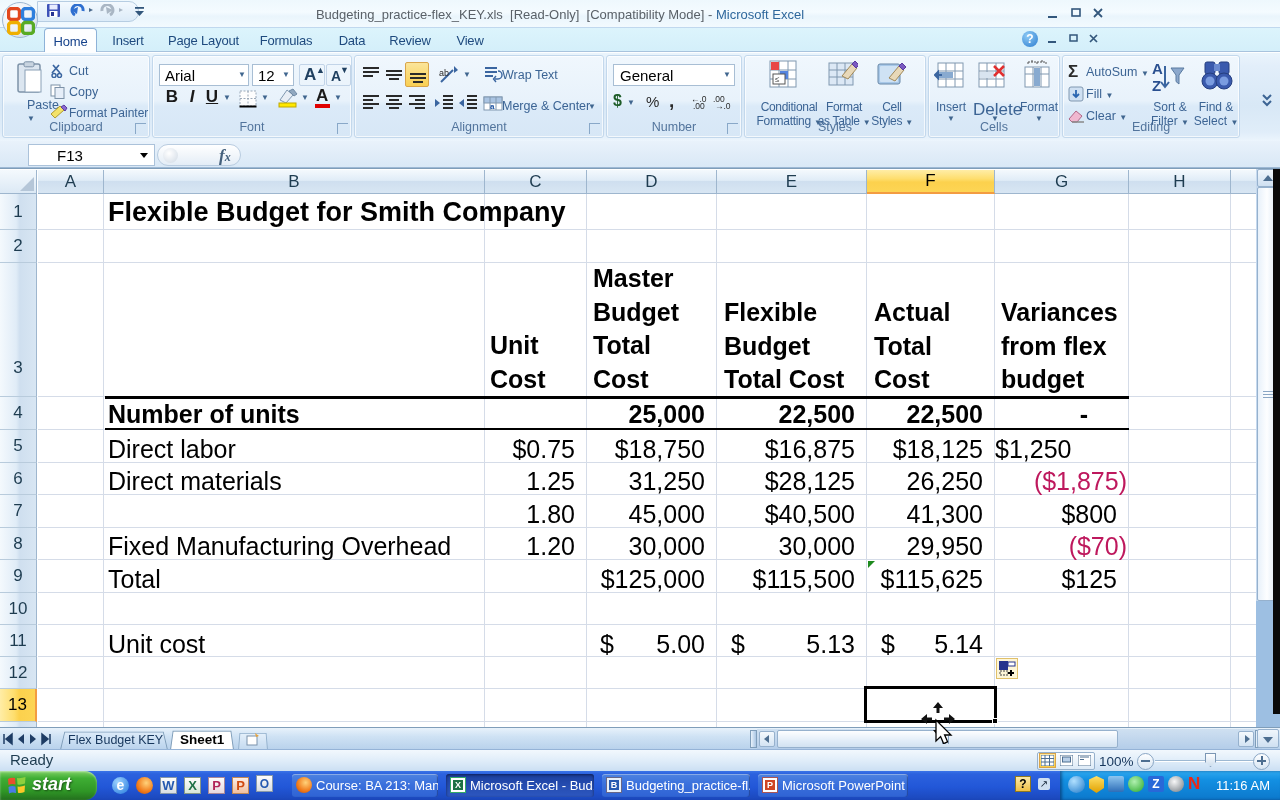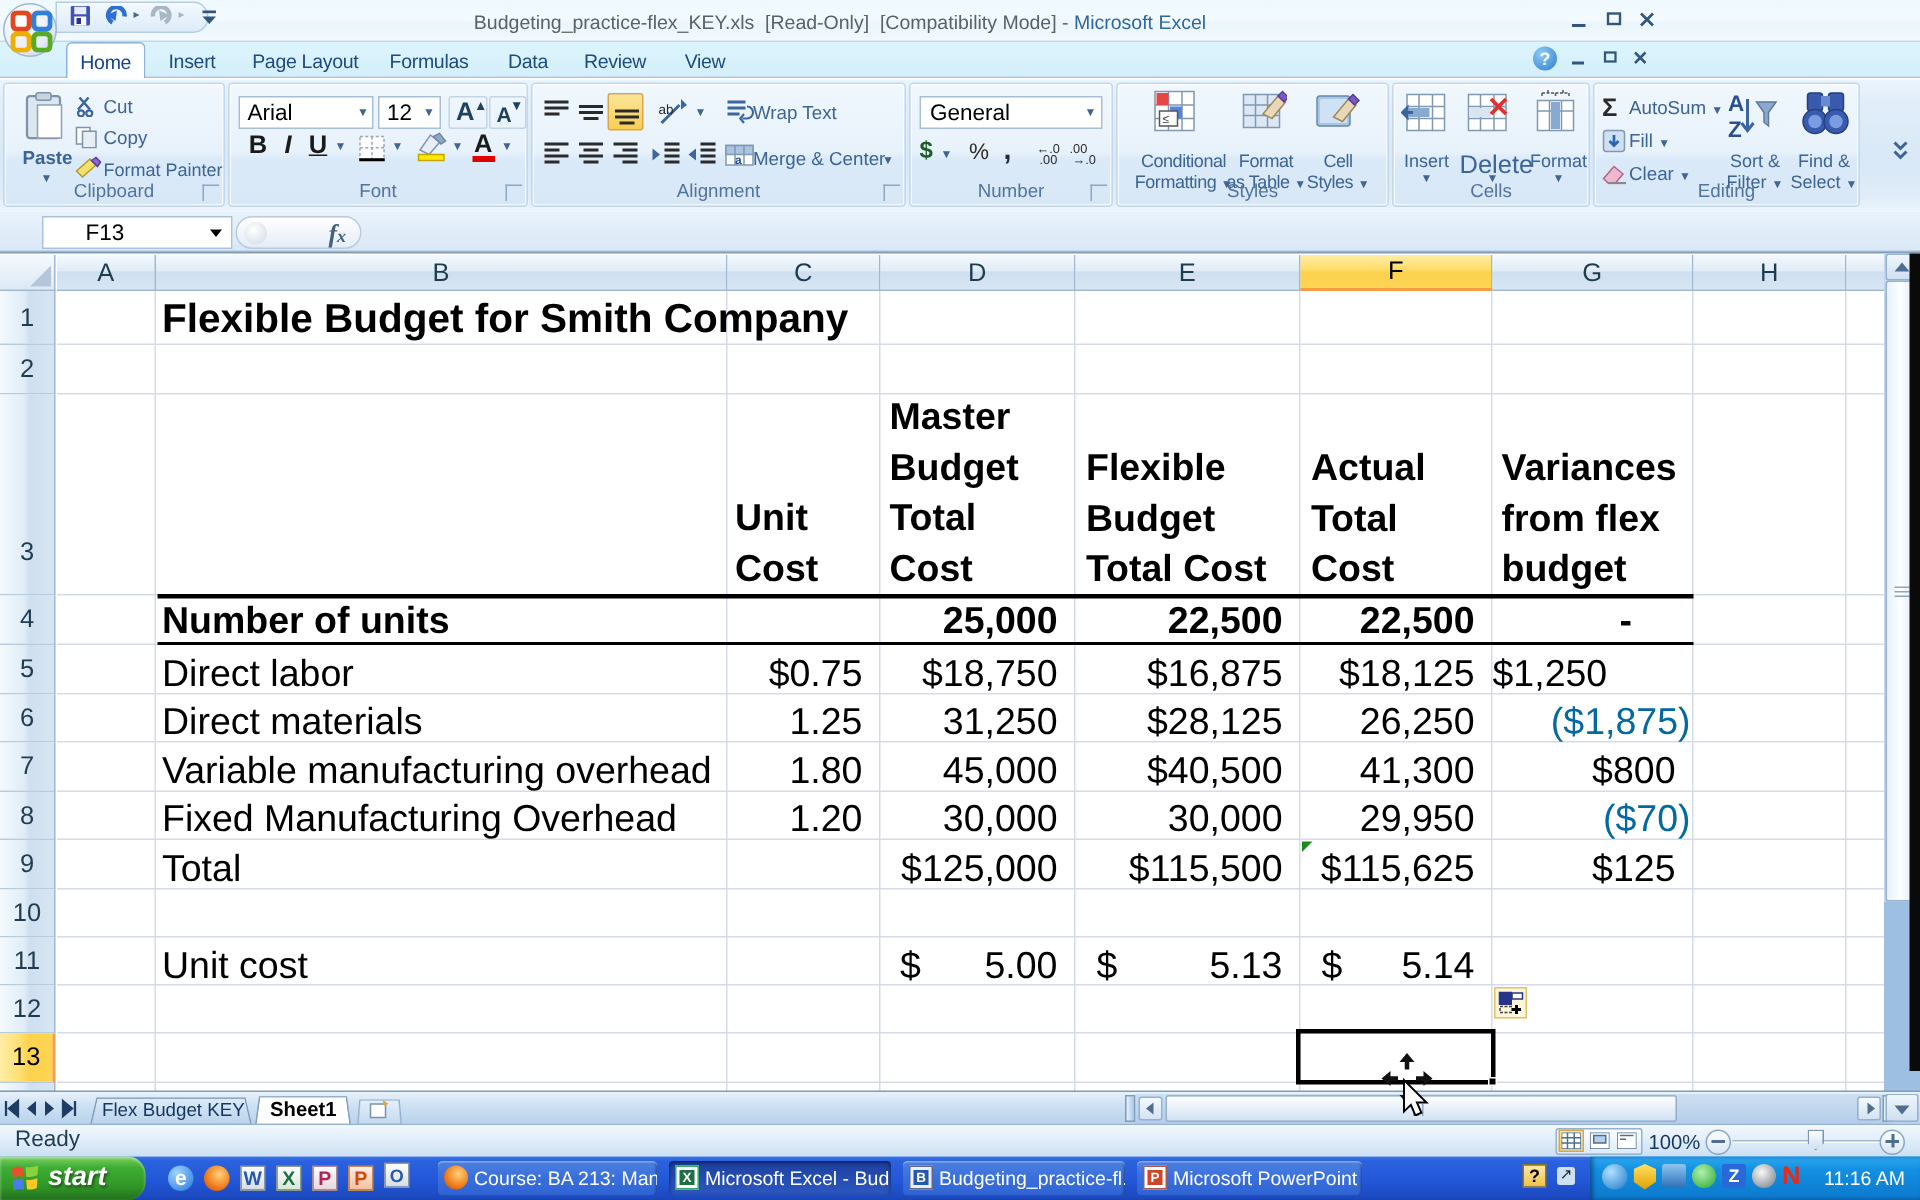--- a/index.html
+++ b/index.html
@@ -57,21 +57,21 @@
   text-align:center; font-size:17px; color:#1e3c50;
   display:flex; align-items:center; justify-content:center;}
 .colhead.sel { background:linear-gradient(#ffeda6,#fede6e 40%, #fcd14d 55%, #fdd554);
   border-bottom:2px solid #f39c41; color:#000; padding-top:1px;}
 .rowhead.selr { background:linear-gradient(90deg,#ffeda6,#fede6e 40%, #fcd14d 55%, #fdd554);
   border-right:2px solid #f39c41; color:#000;}
 .gl-v { position:absolute; top:25px; width:1px; background:#d5dce8; height:534px;}
 .gl-h { position:absolute; left:38px; height:1px; background:#d5dce8; width:1218px;}
 .cell { position:absolute; font-size:25px; color:#000; white-space:nowrap;}
 .b { font-weight:bold; }
-.red { color:#0369a1; }
+.red { color:#be185d; }
 
 
 #tabbar { left:0; top:727px; width:1280px; height:22px;
   background:linear-gradient(#e8f2fb,#cfe2f4 40%, #b9d2ec); border-top:1px solid #7f9db9;}
 #statusbar { left:0; top:749px; width:1280px; height:22px;
   background:linear-gradient(#f2f8fd,#e0edf9 50%, #cbdff3); border-top:1px solid #95b3d7;
   font-size:15px; color:#1e3c50;}
 #taskbar { left:0; top:771px; width:1280px; height:29px;
   background:linear-gradient(#3a74e8,#2c62de 10%, #2257d8 55%, #1c4ac0 92%, #1a45b8); }
 .taskbtn { position:absolute; top:3px; height:23px; border-radius:3px; color:#fff;
@@ -132,21 +132,21 @@
   </svg>
 
   <div class="abs" id="ribbon">
 
     <div class="group" style="left:2px;width:148px;">
       <svg style="position:absolute;left:12px;top:5px;" width="30" height="34" viewBox="0 0 30 34">
         <rect x="3" y="3" width="22" height="28" rx="2" fill="#dce6f0" stroke="#7d92a8" stroke-width="1.5"></rect>
         <rect x="9" y="0.8" width="10" height="5" rx="1.5" fill="#c8d4e0" stroke="#7d92a8"></rect>
         <rect x="10" y="9" width="16" height="22" fill="#fff" stroke="#8aa0b6"></rect>
       </svg>
-      <div class="rlabel" style="left:12px;top:42px;font-weight:bold;">Paste</div>
+      <div class="rlabel" style="left:24px;top:42px;">Paste</div>
       <div class="dd" style="position:absolute;left:24px;top:58px;">▼</div>
       <svg style="position:absolute;left:48px;top:8px;" width="16" height="14" viewBox="0 0 16 14">
         <path d="M2 1 L9 9 M8 1 L1 9" stroke="#3a65a0" stroke-width="1.7"></path>
         <circle cx="3" cy="11.5" r="2" fill="none" stroke="#3a65a0" stroke-width="1.5"></circle>
         <circle cx="8.5" cy="11.5" r="2" fill="none" stroke="#3a65a0" stroke-width="1.5"></circle>
       </svg>
       <div class="rlabel" style="left:66px;top:8px;">Cut</div>
       <svg style="position:absolute;left:47px;top:28px;" width="17" height="15" viewBox="0 0 17 15">
         <rect x="1" y="1" width="9" height="11" fill="#fff" stroke="#7d92a8"></rect>
         <rect x="5" y="3.5" width="9" height="11" fill="#e6eef8" stroke="#7d92a8"></rect>
@@ -446,21 +446,20 @@
     <div class="cell" style="left:587px;top:266px;width:118px;text-align:right;">$18,750</div>
     <div class="cell" style="left:717px;top:266px;width:138px;text-align:right;">$16,875</div>
     <div class="cell" style="left:867px;top:266px;width:116px;text-align:right;">$18,125</div>
     <div class="cell" style="left:995px;top:266px;width:122px;text-align:left;">$1,250</div>
     <div class="cell" style="left:108px;top:298px;">Direct materials</div>
     <div class="cell" style="left:485px;top:298px;width:90px;text-align:right;">1.25</div>
     <div class="cell" style="left:587px;top:298px;width:118px;text-align:right;">31,250</div>
     <div class="cell" style="left:717px;top:298px;width:138px;text-align:right;">$28,125</div>
     <div class="cell" style="left:867px;top:298px;width:116px;text-align:right;">26,250</div>
     <div class="cell red" style="left:995px;top:298px;width:132px;text-align:right;">($1,875)</div>
-    <div class="cell" style="left:108px;top:331px;">Variable manufacturing overhead</div>
     <div class="cell" style="left:485px;top:331px;width:90px;text-align:right;">1.80</div>
     <div class="cell" style="left:587px;top:331px;width:118px;text-align:right;">45,000</div>
     <div class="cell" style="left:717px;top:331px;width:138px;text-align:right;">$40,500</div>
     <div class="cell" style="left:867px;top:331px;width:116px;text-align:right;">41,300</div>
     <div class="cell" style="left:995px;top:331px;width:122px;text-align:right;">$800</div>
     <div class="cell" style="left:108px;top:363px;">Fixed Manufacturing Overhead</div>
     <div class="cell" style="left:485px;top:363px;width:90px;text-align:right;">1.20</div>
     <div class="cell" style="left:587px;top:363px;width:118px;text-align:right;">30,000</div>
     <div class="cell" style="left:717px;top:363px;width:138px;text-align:right;">30,000</div>
     <div class="cell" style="left:867px;top:363px;width:116px;text-align:right;">29,950</div>

